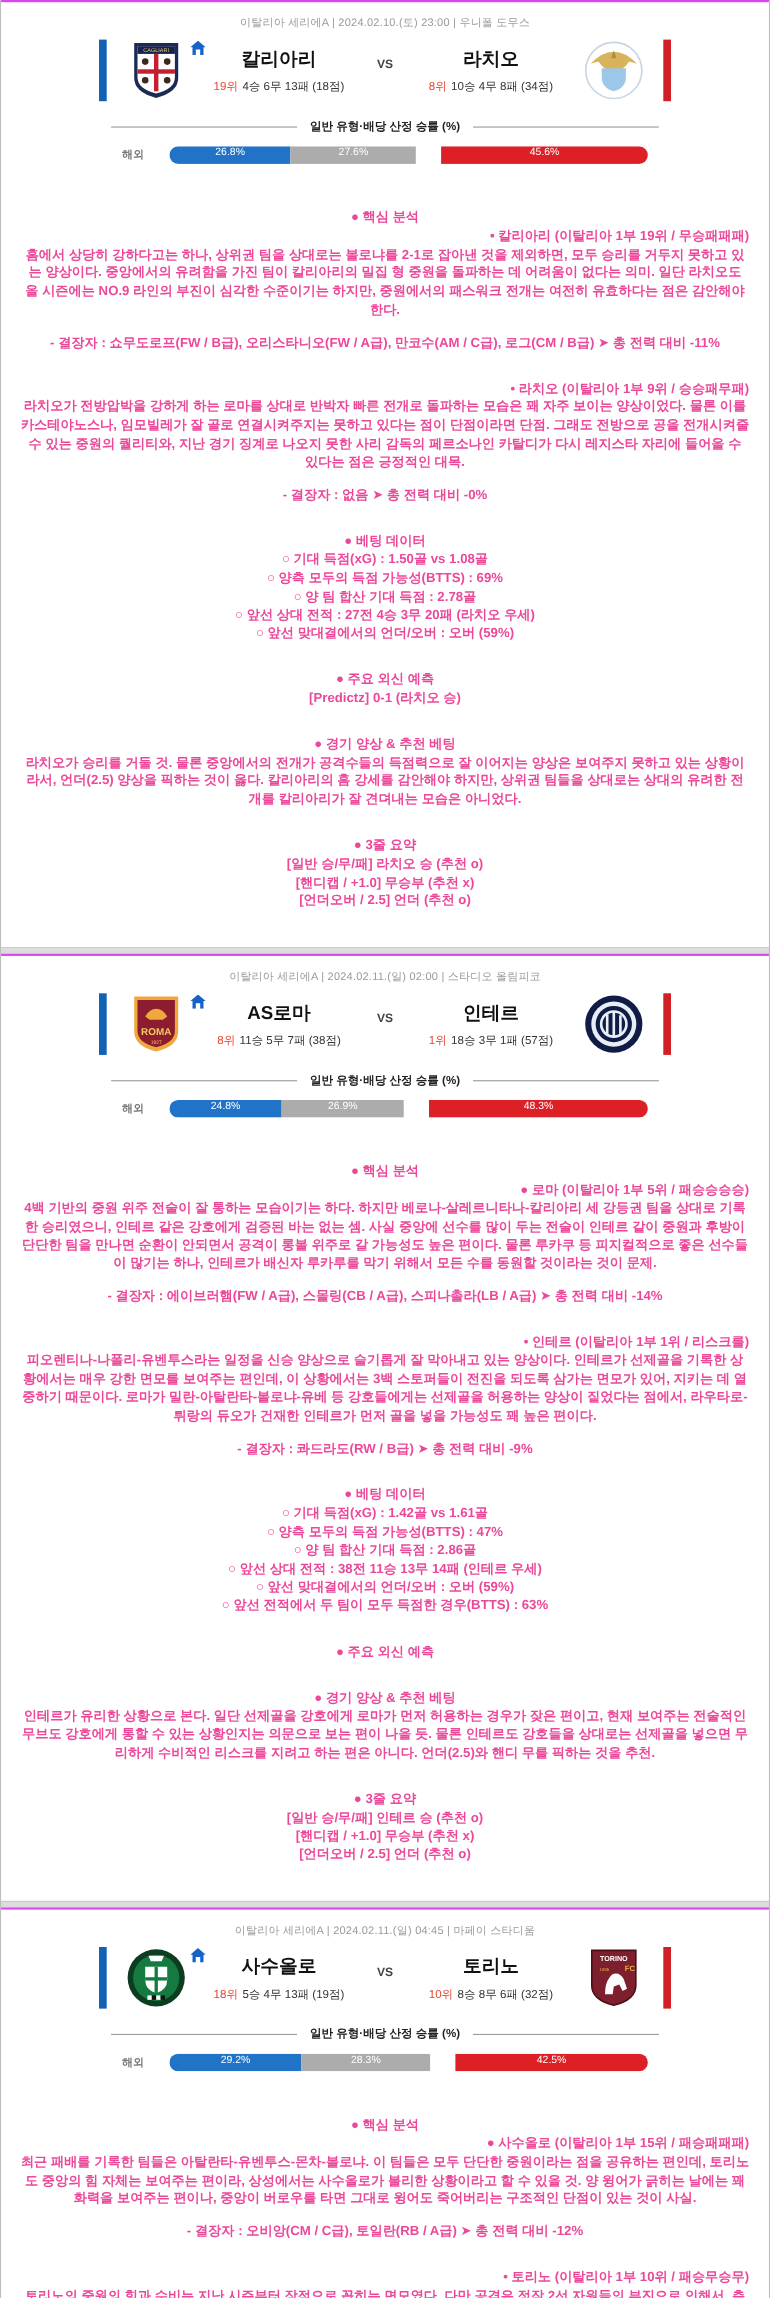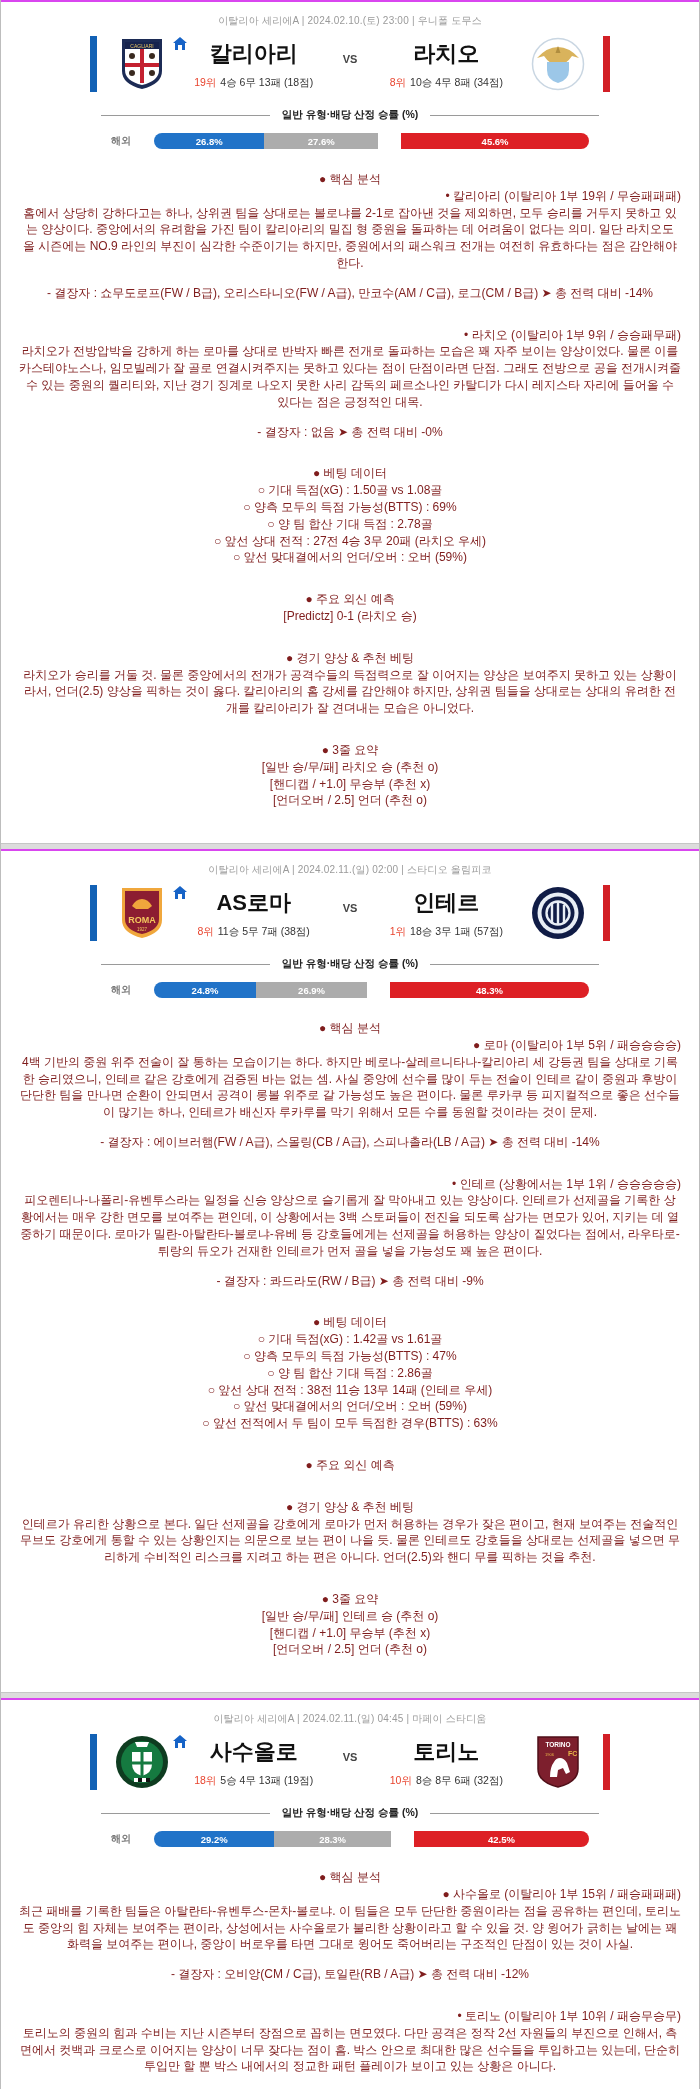--- a/index.html
+++ b/index.html
@@ -7,35 +7,35 @@
   .card{background:#fff;border-top:2px solid #d946ef;border-bottom:1px solid #c6c6c6;margin-bottom:5px;padding:12px 8px 34px;}
   .card:last-child{margin-bottom:0;}
   .meta{text-align:center;font-size:10px;color:#9a9a9a;letter-spacing:.2px;margin-bottom:8px;}
   .header-row{display:flex;align-items:center;justify-content:center;}
   .accent{width:7px;height:56px;}
   .accent.blue{background:#1261b5;margin-right:16px;}
   .accent.red{background:#d21f26;margin-left:16px;}
   .crest{width:58px;height:56px;display:flex;align-items:center;justify-content:center;position:relative;flex:0 0 auto;}
   .home-ico{position:absolute;top:1px;right:-16px;}
   .team{min-width:158px;text-align:center;padding:0 4px;}
-  .team .name{font-size:22px;font-weight:bold;color:#111;}
+  .team .name{font-size:17px;font-weight:bold;color:#111;}
   .team .rec{font-size:10.5px;color:#333;font-weight:normal;margin-top:7px;white-space:nowrap;}
   .team .rank{color:#e8432d;margin-right:4px;}
   .vs{font-size:11px;font-weight:bold;color:#444;margin:0 6px 10px;}
   .divider{display:flex;align-items:center;gap:12px;margin:16px 92px 11px;}
   .divider .ln{flex:1;height:1px;background:#9a9a9a;}
   .divider .tx{font-size:10.5px;font-weight:bold;color:#222;white-space:nowrap;}
   .bar-row{display:flex;align-items:center;justify-content:center;gap:23px;}
   .bar-label{font-size:10px;color:#777;font-weight:bold;}
   .bar{display:flex;width:435px;height:16px;border-radius:8px;overflow:hidden;}
-  .seg{display:flex;align-items:center;justify-content:center;color:#fff;font-size:9.5px;font-weight:bold;}
+  .seg{display:flex;align-items:flex-start;justify-content:center;color:#fff;font-size:9.5px;font-weight:normal;}
   .seg.w{background:#2173c8;}
   .seg.d{background:#acacac;}
   .seg.l{background:#dd2025;margin-left:23px;}
-  .content{margin-top:22px;text-align:center;font-size:12px;font-weight:normal;color:#7f1d1d;line-height:1.4;padding:0 10px;}
+  .content{margin-top:40px;text-align:center;font-size:12px;font-weight:bold;color:#ec4899;line-height:1.4;padding:0 10px;}
   .blk.h{margin-top:25px;}
   .blk.h:first-child{margin-top:0;}
   .blk.sub{margin-top:25px;text-align:right;}
   .blk.h + .blk.sub{margin-top:0;}
   .blk.note{margin-top:13px;}
   .blk.p,.blk.line{margin-top:0;}
   svg text{font-family:"Liberation Sans",sans-serif;}
 </style>
 </head>
 <body>
@@ -98,21 +98,21 @@
           </div>
         <div class="seg l" style="width: 45.6%;">
             <span>45.6%</span>
           </div>
       </div>
     </div>
     <div class="content">
         <div class="blk h">● 핵심 분석</div>
         <div class="blk sub">• 칼리아리 (이탈리아 1부 19위 / 무승패패패)</div>
         <div class="blk p">홈에서 상당히 강하다고는 하나, 상위권 팀을 상대로는 볼로냐를 2-1로 잡아낸 것을 제외하면, 모두 승리를 거두지 못하고 있는 양상이다. 중앙에서의 유려함을 가진 팀이 칼리아리의 밀집 형 중원을 돌파하는 데 어려움이 없다는 의미. 일단 라치오도 올 시즌에는 NO.9 라인의 부진이 심각한 수준이기는 하지만, 중원에서의 패스워크 전개는 여전히 유효하다는 점은 감안해야 한다.</div>
-        <div class="blk note">- 결장자 : 쇼무도로프(FW / B급), 오리스타니오(FW / A급), 만코수(AM / C급), 로그(CM / B급) ➤ 총 전력 대비 -14%</div>
+        <div class="blk note">- 결장자 : 쇼무도로프(FW / B급), 오리스타니오(FW / A급), 만코수(AM / C급), 로그(CM / B급) ➤ 총 전력 대비 -11%</div>
         <div class="blk sub">• 라치오 (이탈리아 1부 9위 / 승승패무패)</div>
         <div class="blk p">라치오가 전방압박을 강하게 하는 로마를 상대로 반박자 빠른 전개로 돌파하는 모습은 꽤 자주 보이는 양상이었다. 물론 이를 카스테야노스나, 임모빌레가 잘 골로 연결시켜주지는 못하고 있다는 점이 단점이라면 단점. 그래도 전방으로 공을 전개시켜줄 수 있는 중원의 퀄리티와, 지난 경기 징계로 나오지 못한 사리 감독의 페르소나인 카탈디가 다시 레지스타 자리에 들어올 수 있다는 점은 긍정적인 대목.</div>
         <div class="blk note">- 결장자 : 없음 ➤ 총 전력 대비 -0%</div>
         <div class="blk h">● 베팅 데이터</div>
         <div class="blk line">○ 기대 득점(xG) : 1.50골 vs 1.08골</div>
         <div class="blk line">○ 양측 모두의 득점 가능성(BTTS) : 69%</div>
         <div class="blk line">○ 양 팀 합산 기대 득점 : 2.78골</div>
         <div class="blk line">○ 앞선 상대 전적 : 27전 4승 3무 20패 (라치오 우세)</div>
         <div class="blk line">○ 앞선 맞대결에서의 언더/오버 : 오버 (59%)</div>
         <div class="blk h">● 주요 외신 예측</div>
@@ -179,21 +179,21 @@
         <div class="seg l" style="width: 48.3%;">
             <span>48.3%</span>
           </div>
       </div>
     </div>
     <div class="content">
         <div class="blk h">● 핵심 분석</div>
         <div class="blk sub">● 로마 (이탈리아 1부 5위 / 패승승승승)</div>
         <div class="blk p">4백 기반의 중원 위주 전술이 잘 통하는 모습이기는 하다. 하지만 베로나-살레르니타나-칼리아리 세 강등권 팀을 상대로 기록한 승리였으니, 인테르 같은 강호에게 검증된 바는 없는 셈. 사실 중앙에 선수를 많이 두는 전술이 인테르 같이 중원과 후방이 단단한 팀을 만나면 순환이 안되면서 공격이 롱볼 위주로 갈 가능성도 높은 편이다. 물론 루카쿠 등 피지컬적으로 좋은 선수들이 많기는 하나, 인테르가 배신자 루카루를 막기 위해서 모든 수를 동원할 것이라는 것이 문제.</div>
         <div class="blk note">- 결장자 : 에이브러햄(FW / A급), 스몰링(CB / A급), 스피나촐라(LB / A급) ➤ 총 전력 대비 -14%</div>
-        <div class="blk sub">• 인테르 (상황에서는 1부 1위 / 승승승승승)</div>
+        <div class="blk sub">• 인테르 (이탈리아 1부 1위 / 리스크를)</div>
         <div class="blk p">피오렌티나-나폴리-유벤투스라는 일정을 신승 양상으로 슬기롭게 잘 막아내고 있는 양상이다. 인테르가 선제골을 기록한 상황에서는 매우 강한 면모를 보여주는 편인데, 이 상황에서는 3백 스토퍼들이 전진을 되도록 삼가는 면모가 있어, 지키는 데 열중하기 때문이다. 로마가 밀란-아탈란타-볼로냐-유베 등 강호들에게는 선제골을 허용하는 양상이 짙었다는 점에서, 라우타로-튀랑의 듀오가 건재한 인테르가 먼저 골을 넣을 가능성도 꽤 높은 편이다.</div>
         <div class="blk note">- 결장자 : 콰드라도(RW / B급) ➤ 총 전력 대비 -9%</div>
         <div class="blk h">● 베팅 데이터</div>
         <div class="blk line">○ 기대 득점(xG) : 1.42골 vs 1.61골</div>
         <div class="blk line">○ 양측 모두의 득점 가능성(BTTS) : 47%</div>
         <div class="blk line">○ 양 팀 합산 기대 득점 : 2.86골</div>
         <div class="blk line">○ 앞선 상대 전적 : 38전 11승 13무 14패 (인테르 우세)</div>
         <div class="blk line">○ 앞선 맞대결에서의 언더/오버 : 오버 (59%)</div>
         <div class="blk line">○ 앞선 전적에서 두 팀이 모두 득점한 경우(BTTS) : 63%</div>
         <div class="blk h">● 주요 외신 예측</div>

